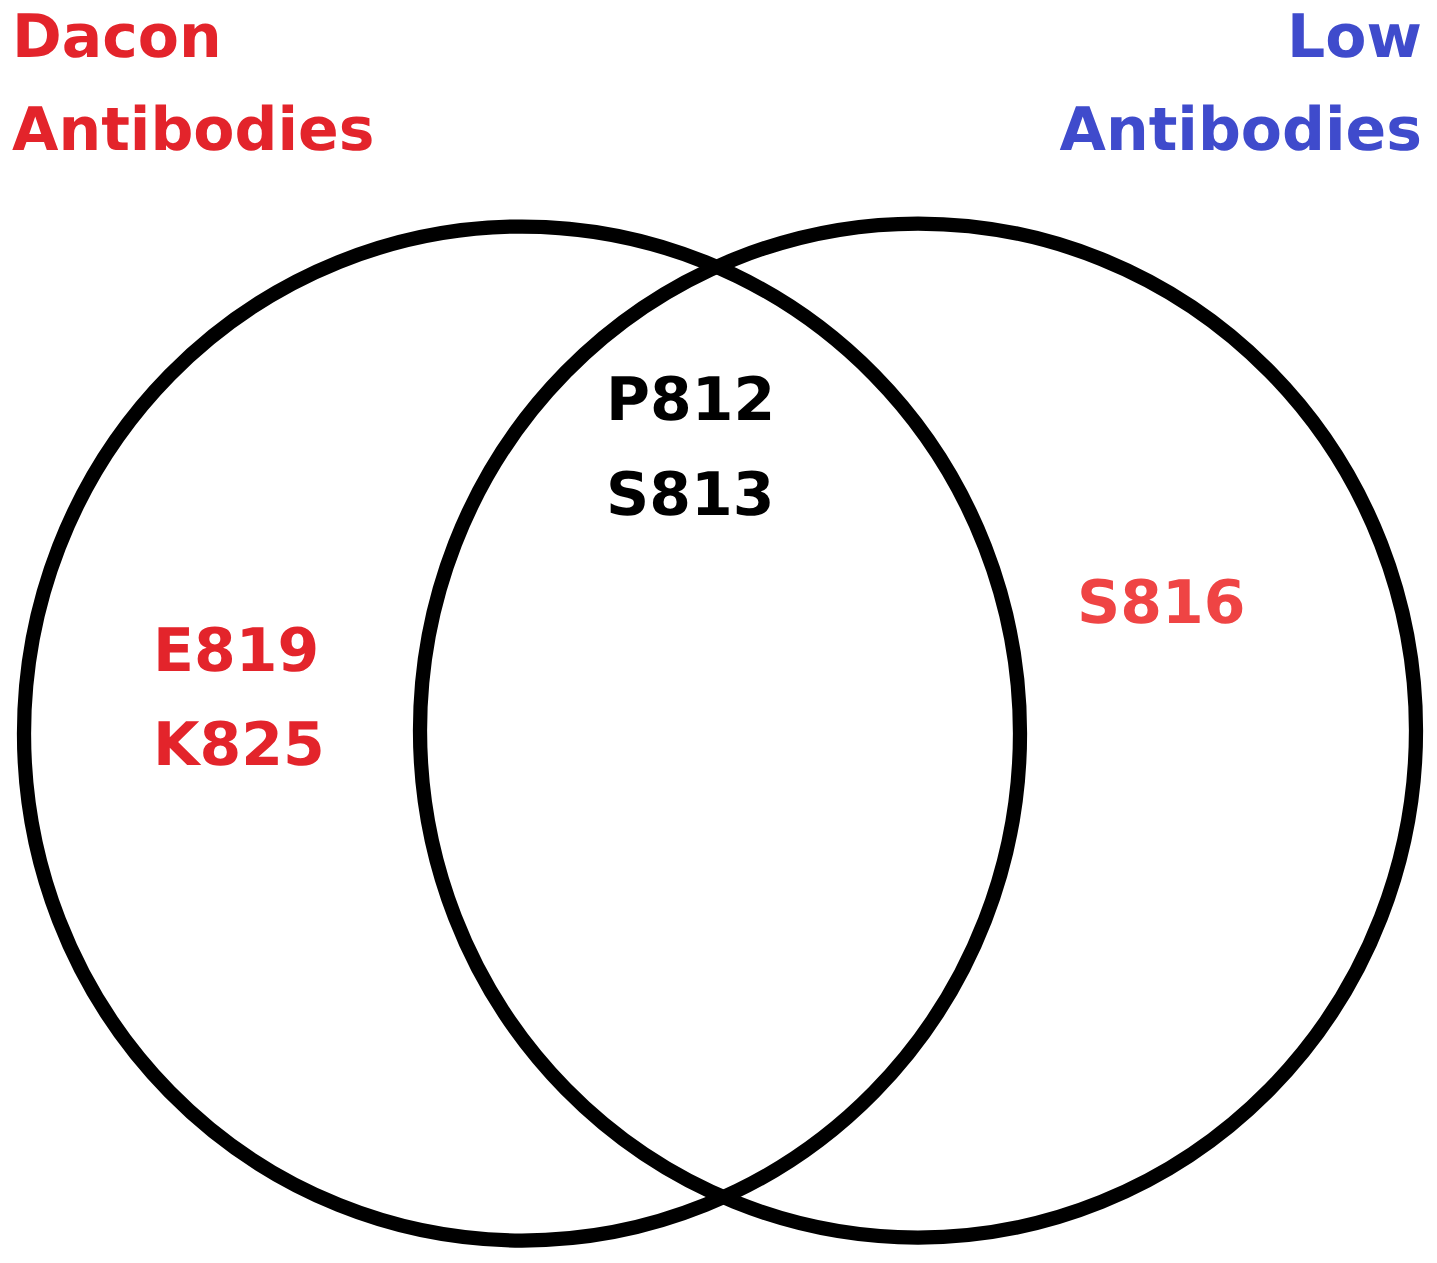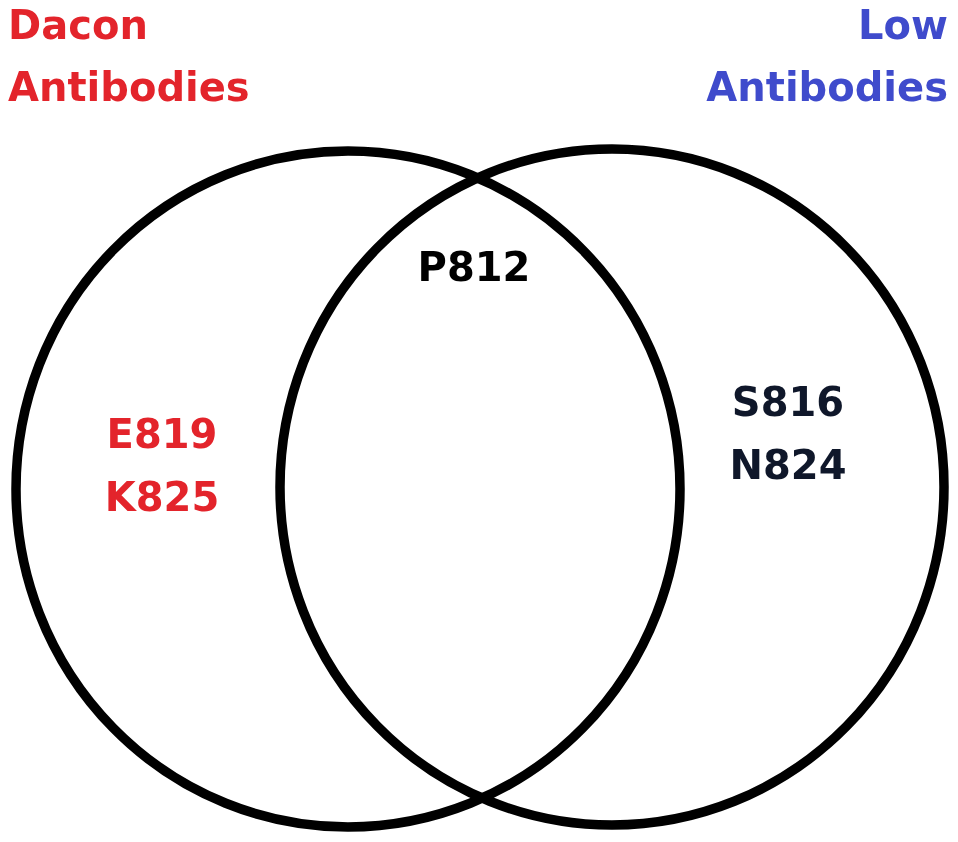--- a/index.html
+++ b/index.html
@@ -3,25 +3,25 @@
 <meta charset="utf-8">
 <style>
   html, body { margin:0; padding:0; background:#ffffff; }
   body { width:958px; height:842px; position:relative; overflow:hidden;
          font-family:"DejaVu Sans", "Liberation Sans", sans-serif; }
   .venn-svg { position:absolute; left:0; top:0; }
   .title { position:absolute; font-weight:bold; font-size:40px; line-height:62px; letter-spacing:0px; }
   .title-left { left:8px; top:-6px; color:#e3242b; text-align:left; }
   .title-right { right:10px; top:-6px; color:#3f4bcc; text-align:right; }
   .title span { display:block; }
-  .list { position:absolute; font-weight:bold; font-size:40px; text-align:center; }
+  .list { position:absolute; font-weight:bold; font-size:40px; }
   .list div { height:62.5px; line-height:62.5px; }
   .list-left { left:102px; top:403px; width:120px; color:#e3242b; }
   .list-center { left:404px; top:236px; width:140px; color:#000000; }
-  .list-right { left:718px; top:371px; width:140px; color:#0f172a; }
+  .list-right { left:718px; top:371px; width:140px; color:#ef4444; }
 </style>
 </head>
 <body>
 
 <svg class="venn-svg" width="958" height="842" viewBox="0 0 958 842">
   <ellipse cx="348" cy="489" rx="332" ry="338" fill="none" stroke="#000" stroke-width="9.5"></ellipse>
   <ellipse cx="612" cy="487" rx="332" ry="338" fill="none" stroke="#000" stroke-width="9.5"></ellipse>
 </svg>
 
 <div class="title title-left">
@@ -34,18 +34,18 @@
   <span>Antibodies</span>
 </div>
 
 <div class="list list-left">
   <div>E819</div>
   <div>K825</div>
 </div>
 
 <div class="list list-center">
   <div>P812</div>
+  <div>S813</div>
 </div>
 
 <div class="list list-right">
   <div>S816</div>
-  <div>N824</div>
 </div>
 
 </body></html>

